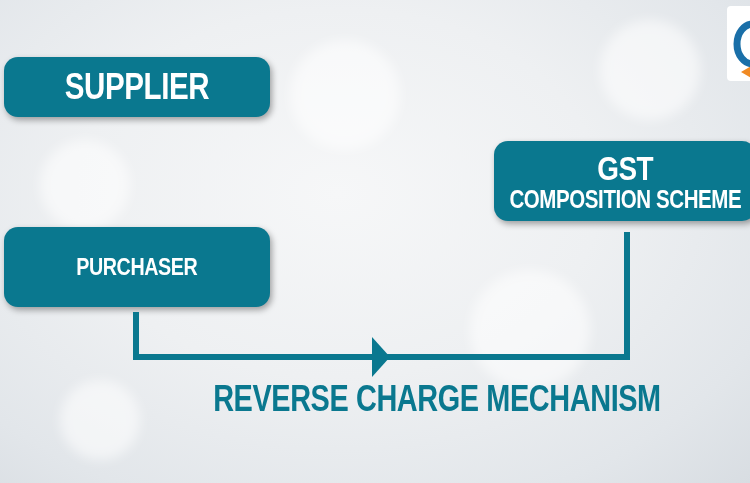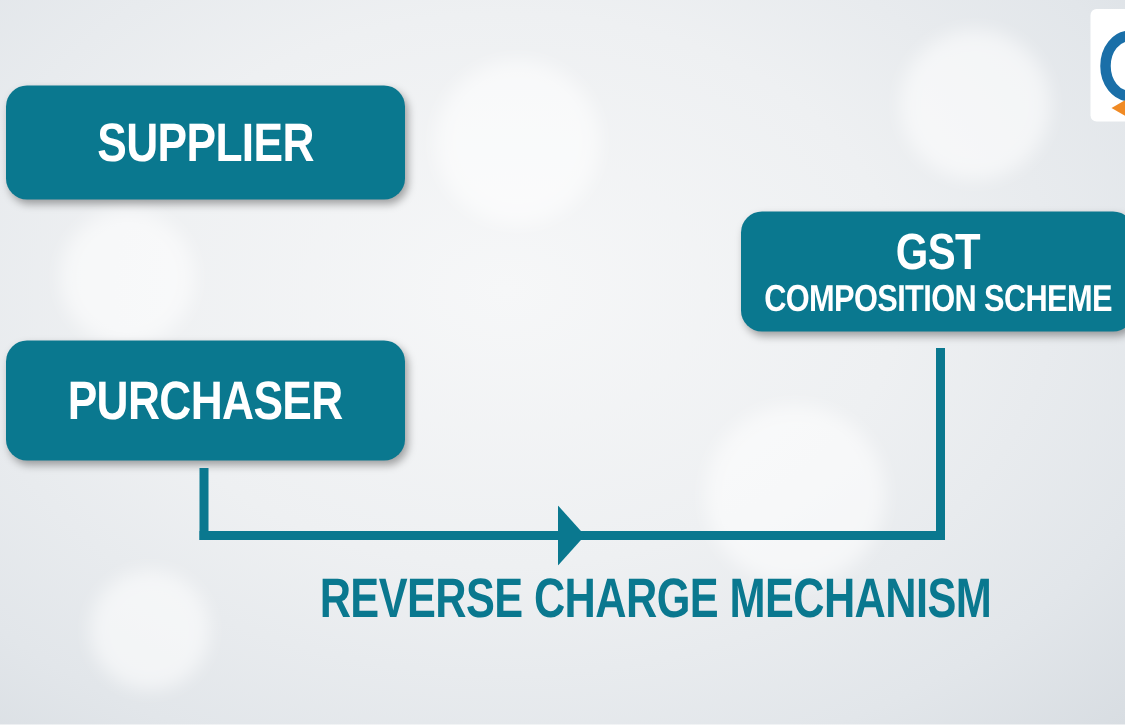--- a/index.html
+++ b/index.html
@@ -9,22 +9,22 @@
     font-family: "Liberation Sans", "DejaVu Sans", sans-serif;
   }
   .bokeh { position: absolute; border-radius: 50%; background: rgba(255,255,255,0.55); filter: blur(6px); }
   .box {
     position: absolute; background: #0a788f; color: #fff; border-radius: 14px;
     box-shadow: 2px 3px 6px rgba(0,0,0,0.35);
     display: flex; flex-direction: column; align-items: center; justify-content: center;
     font-weight: bold; letter-spacing: -0.5px;
   }
   .box span { display: block; line-height: 1; transform: scaleX(0.82); white-space: nowrap; }
-  #supplier { left: 4px; top: 57px; width: 266px; height: 76px; font-size: 36px; }
-  #purchaser { left: 4px; top: 227px; width: 266px; height: 80px; font-size: 36px; }
+  #supplier { left: 4px; top: 57px; width: 266px; height: 60px; font-size: 36px; }
+  #purchaser { left: 4px; top: 227px; width: 266px; height: 80px; font-size: 24px; }
   #gst { left: 494px; top: 141px; width: 262px; height: 80px; }
   #gst .l1 { font-size: 34px; margin-bottom: 2px; }
   #gst .l2 { font-size: 25px; }
   .line { position: absolute; background: #0a788f; }
   #rcm {
     position: absolute; left: 150px; top: 378px; width: 460px; text-align: left;
     color: #0a788f; font-weight: bold; font-size: 37px; letter-spacing: -0.5px;
   }
   #rcm span { display: inline-block; transform: scaleX(0.78); white-space: nowrap; }
   #logo {

